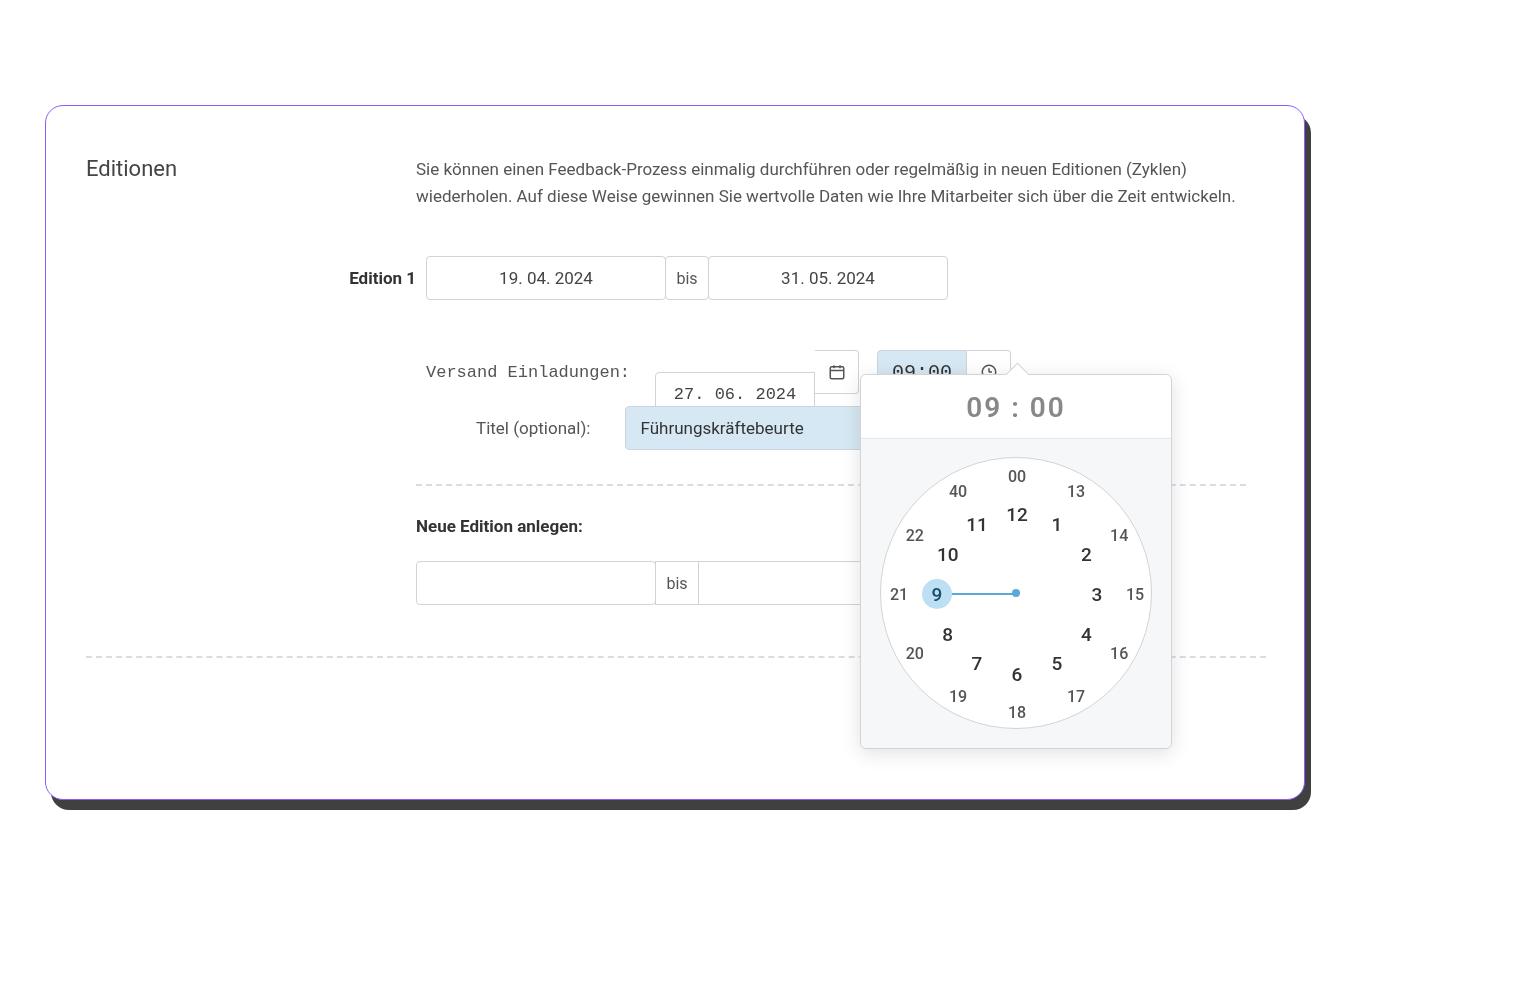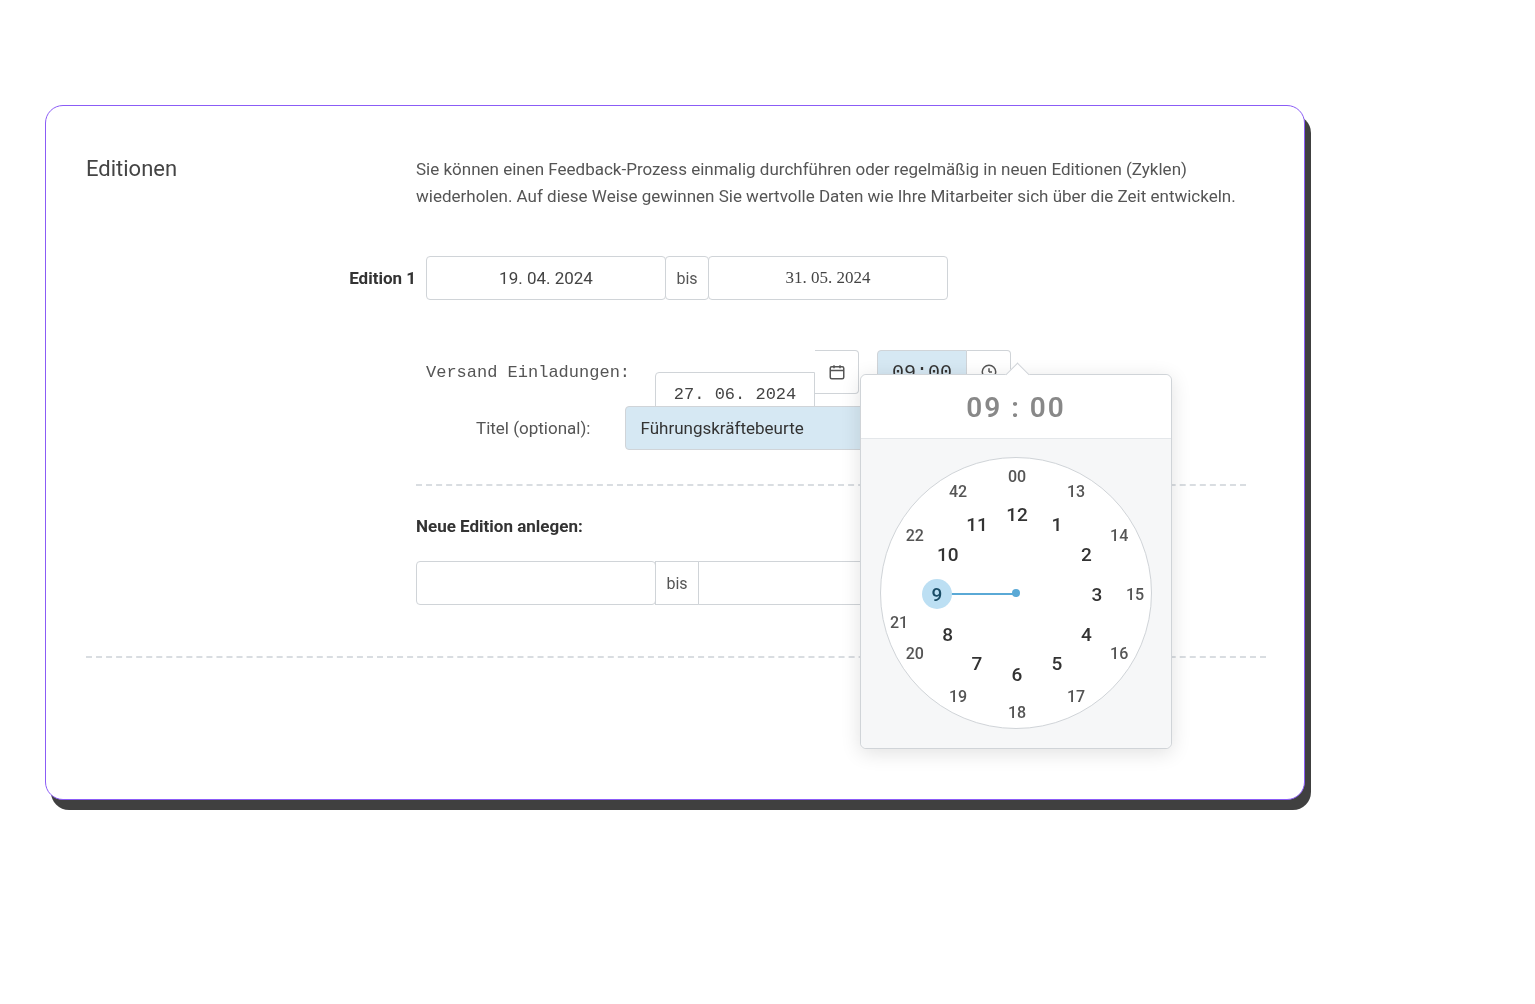--- a/index.html
+++ b/index.html
@@ -60,21 +60,21 @@
     height: 44px;
     display: flex;
     align-items: center;
     justify-content: center;
     font-size: 17px;
     color: #444;
     background: #fff;
   }
   .date-input { width: 240px; margin-left: 10px; }
   .bis-box { width: 44px; margin-left: -1px; font-size: 16px; color:#555; }
-  .date-input2 { width: 240px; margin-left: -1px; font-family: Liberation Serif, serif; }
+  .date-input2 { width: 240px; margin-left: -1px; }
 
   .row-versand { left: 380px; top: 222px; align-items: center; font-family: Liberation Mono, monospace; }
   .label-versand { font-size: 17px; color: #555; margin-right: 25px; }
   .date-small { width: 160px; }
   .icon-box {
     border: 1px solid #d0d4d8;
     border-left: none;
     border-radius: 0 4px 4px 0;
     width: 44px; height: 44px;
     display:flex; align-items:center; justify-content:center;
@@ -286,20 +286,20 @@
           <div class="hr" style="left: 96px; top: 66.718px;">11</div>
           <div class="hr outer" style="left: 136px; top: 18px;">00</div>
           <div class="hr outer" style="left: 195px; top: 33.809px;">13</div>
           <div class="hr outer" style="left: 238.191px; top: 77px;">14</div>
           <div class="hr outer" style="left: 254px; top: 136px;">15</div>
           <div class="hr outer" style="left: 238.191px; top: 195px;">16</div>
           <div class="hr outer" style="left: 195px; top: 238.191px;">17</div>
           <div class="hr outer" style="left: 136px; top: 254px;">18</div>
           <div class="hr outer" style="left: 77px; top: 238.191px;">19</div>
           <div class="hr outer" style="left: 33.809px; top: 195px;">20</div>
-          <div class="hr outer" style="left: 18px; top: 136px; margin-top: 28px;">21</div>
+          <div class="hr outer" style="left: 18px; top: 136px;">21</div>
           <div class="hr outer" style="left: 33.809px; top: 77px;">22</div>
-          <div class="hr outer" style="left: 77px; top: 33.809px;">42</div>
+          <div class="hr outer" style="left: 77px; top: 33.809px;">40</div>
         </div>
     </div>
   </div>
 
 </div>
 
 </body></html>

